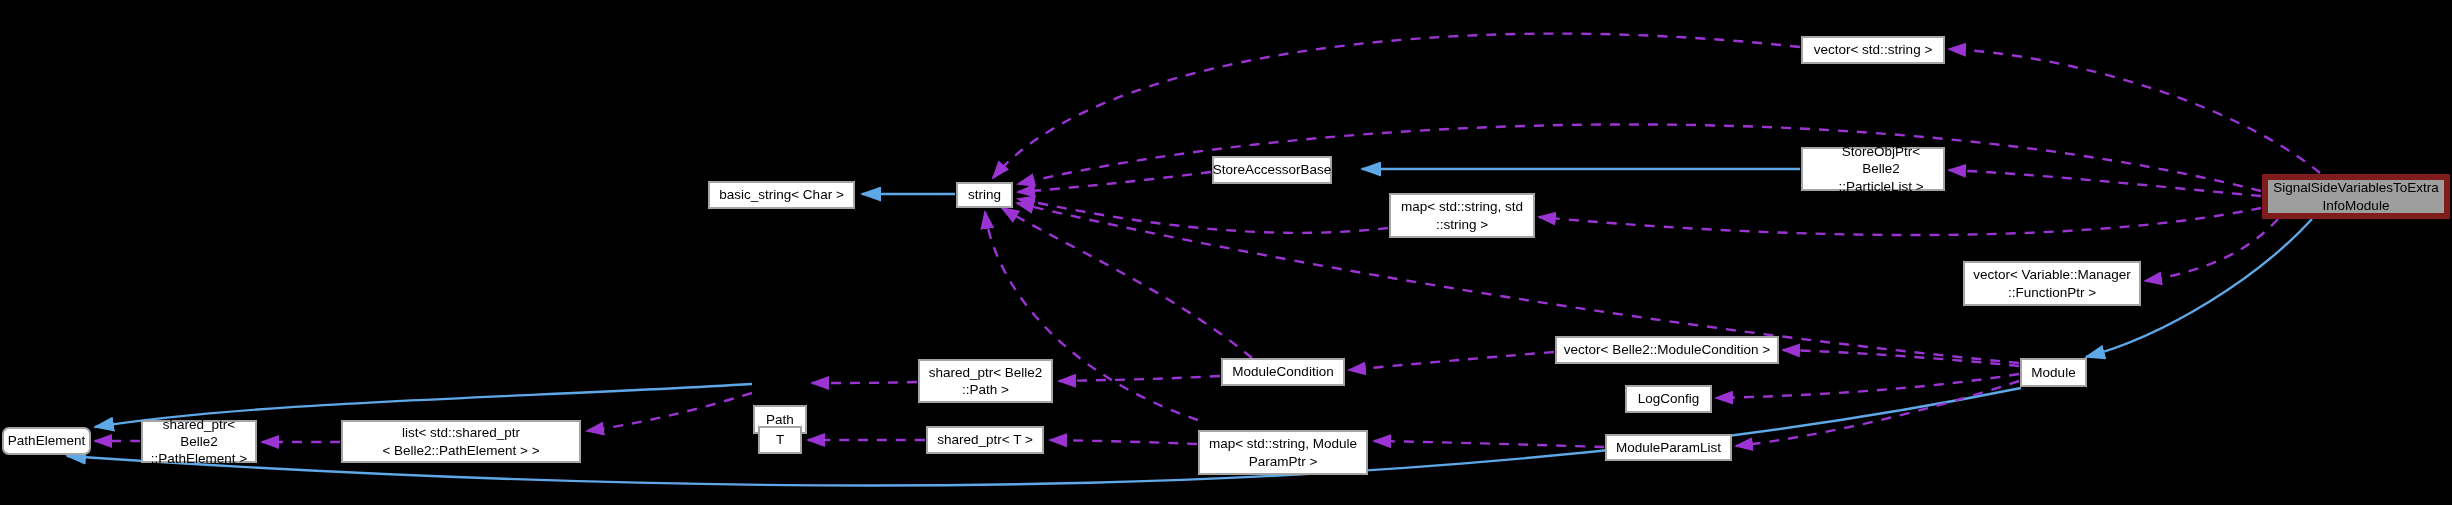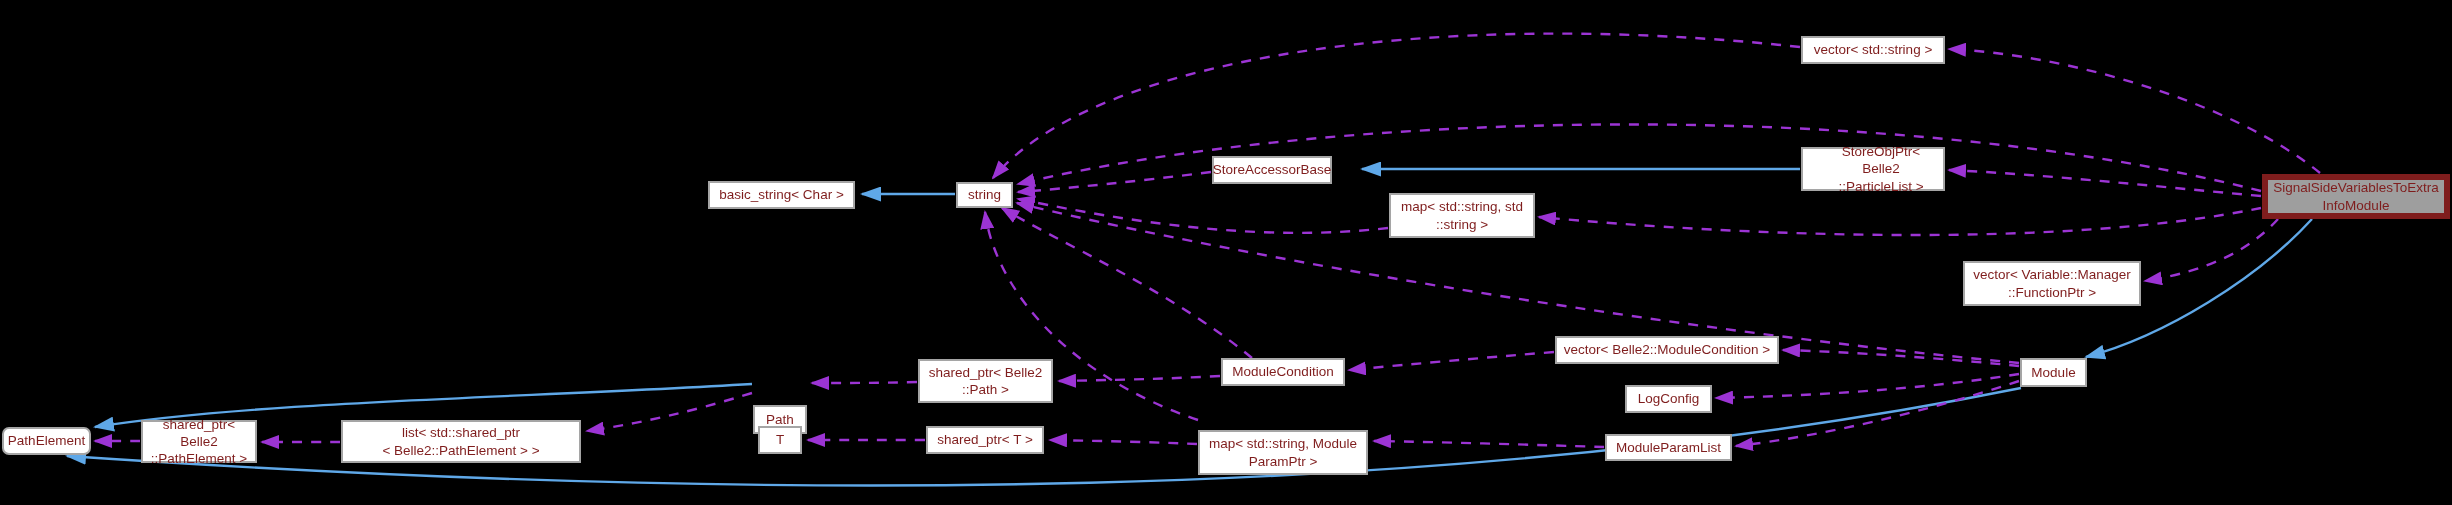--- a/index.html
+++ b/index.html
@@ -9,21 +9,21 @@
     background:#000000;
     font-family:"Liberation Sans","DejaVu Sans",sans-serif;
     overflow:hidden;
   }
   .edges{position:absolute;left:0;top:0;width:2452px;height:505px;}
   .node{
     position:absolute;
     display:flex;align-items:center;justify-content:center;
     background:#ffffff;
     border:2px solid #a5a5a5;
-    color:#7f1d1d;
+    color:#000000;
     font-size:13.5px;line-height:1.28;
     text-align:center;white-space:pre-line;
     box-sizing:border-box;
     padding:1px 4px;
     z-index:2;
     cursor:pointer;
   }
   .node--main{
     background:#9e9e9e;
     border:6px solid #7f1d1d;

